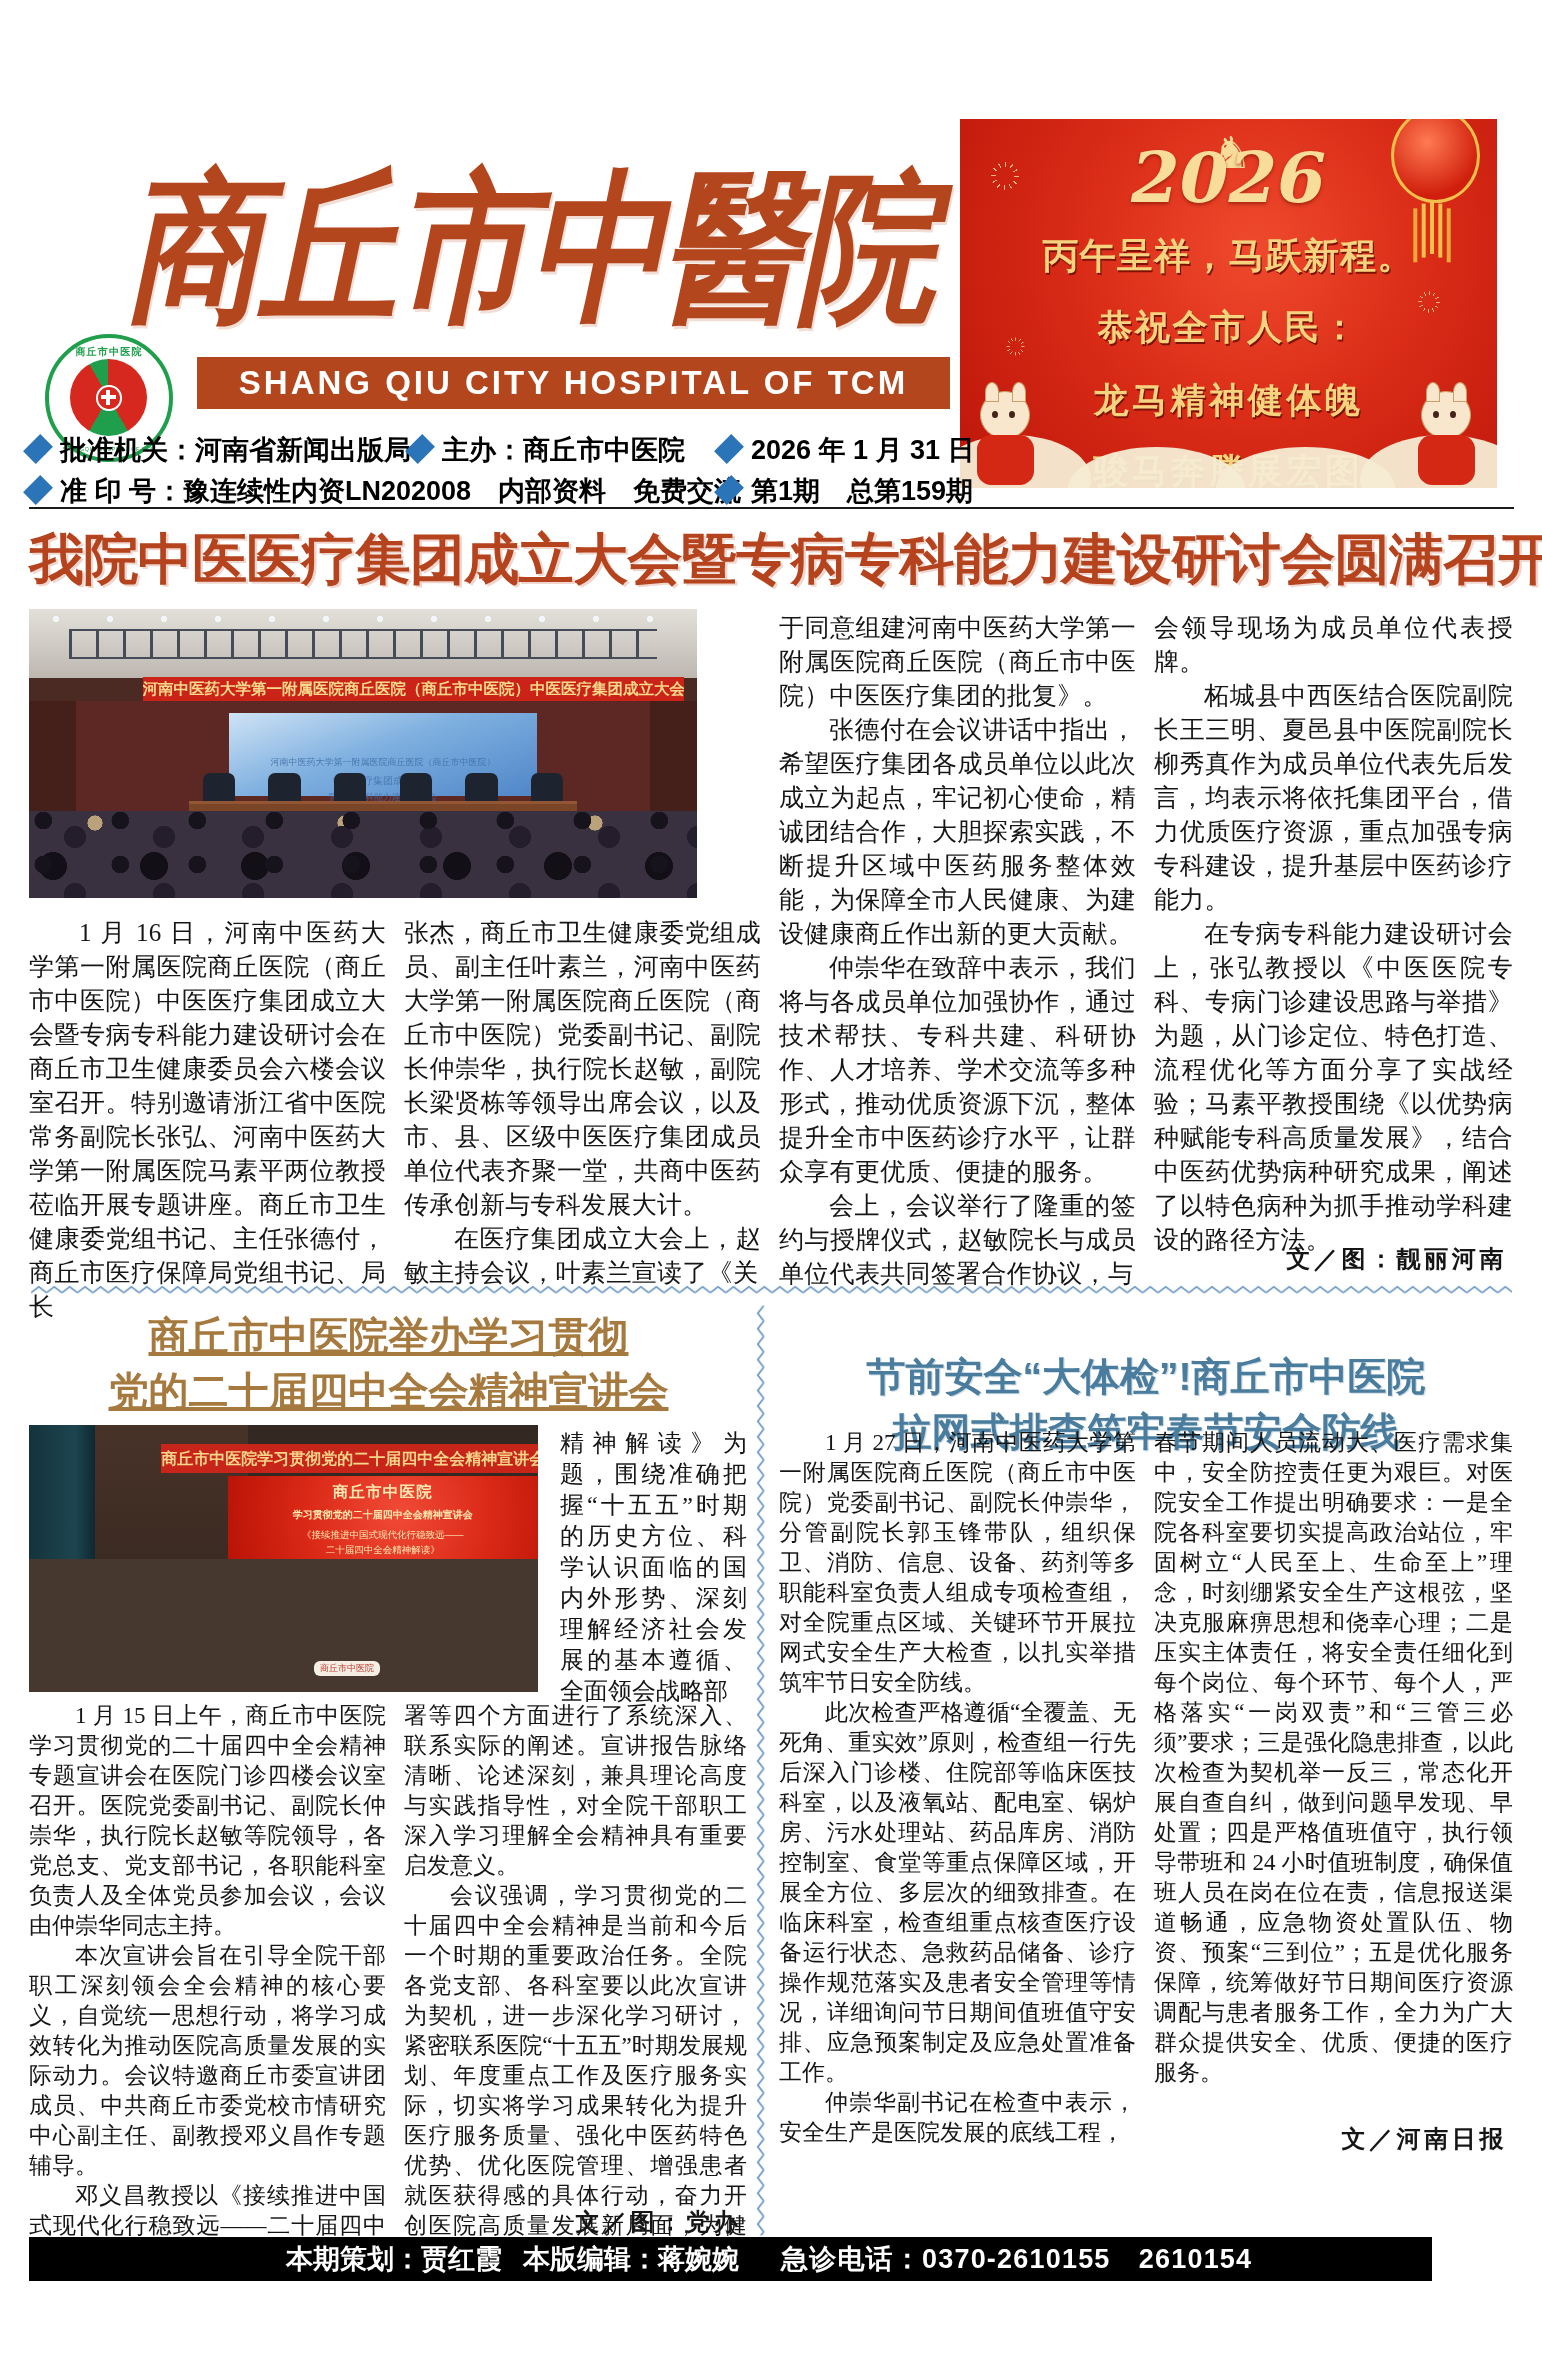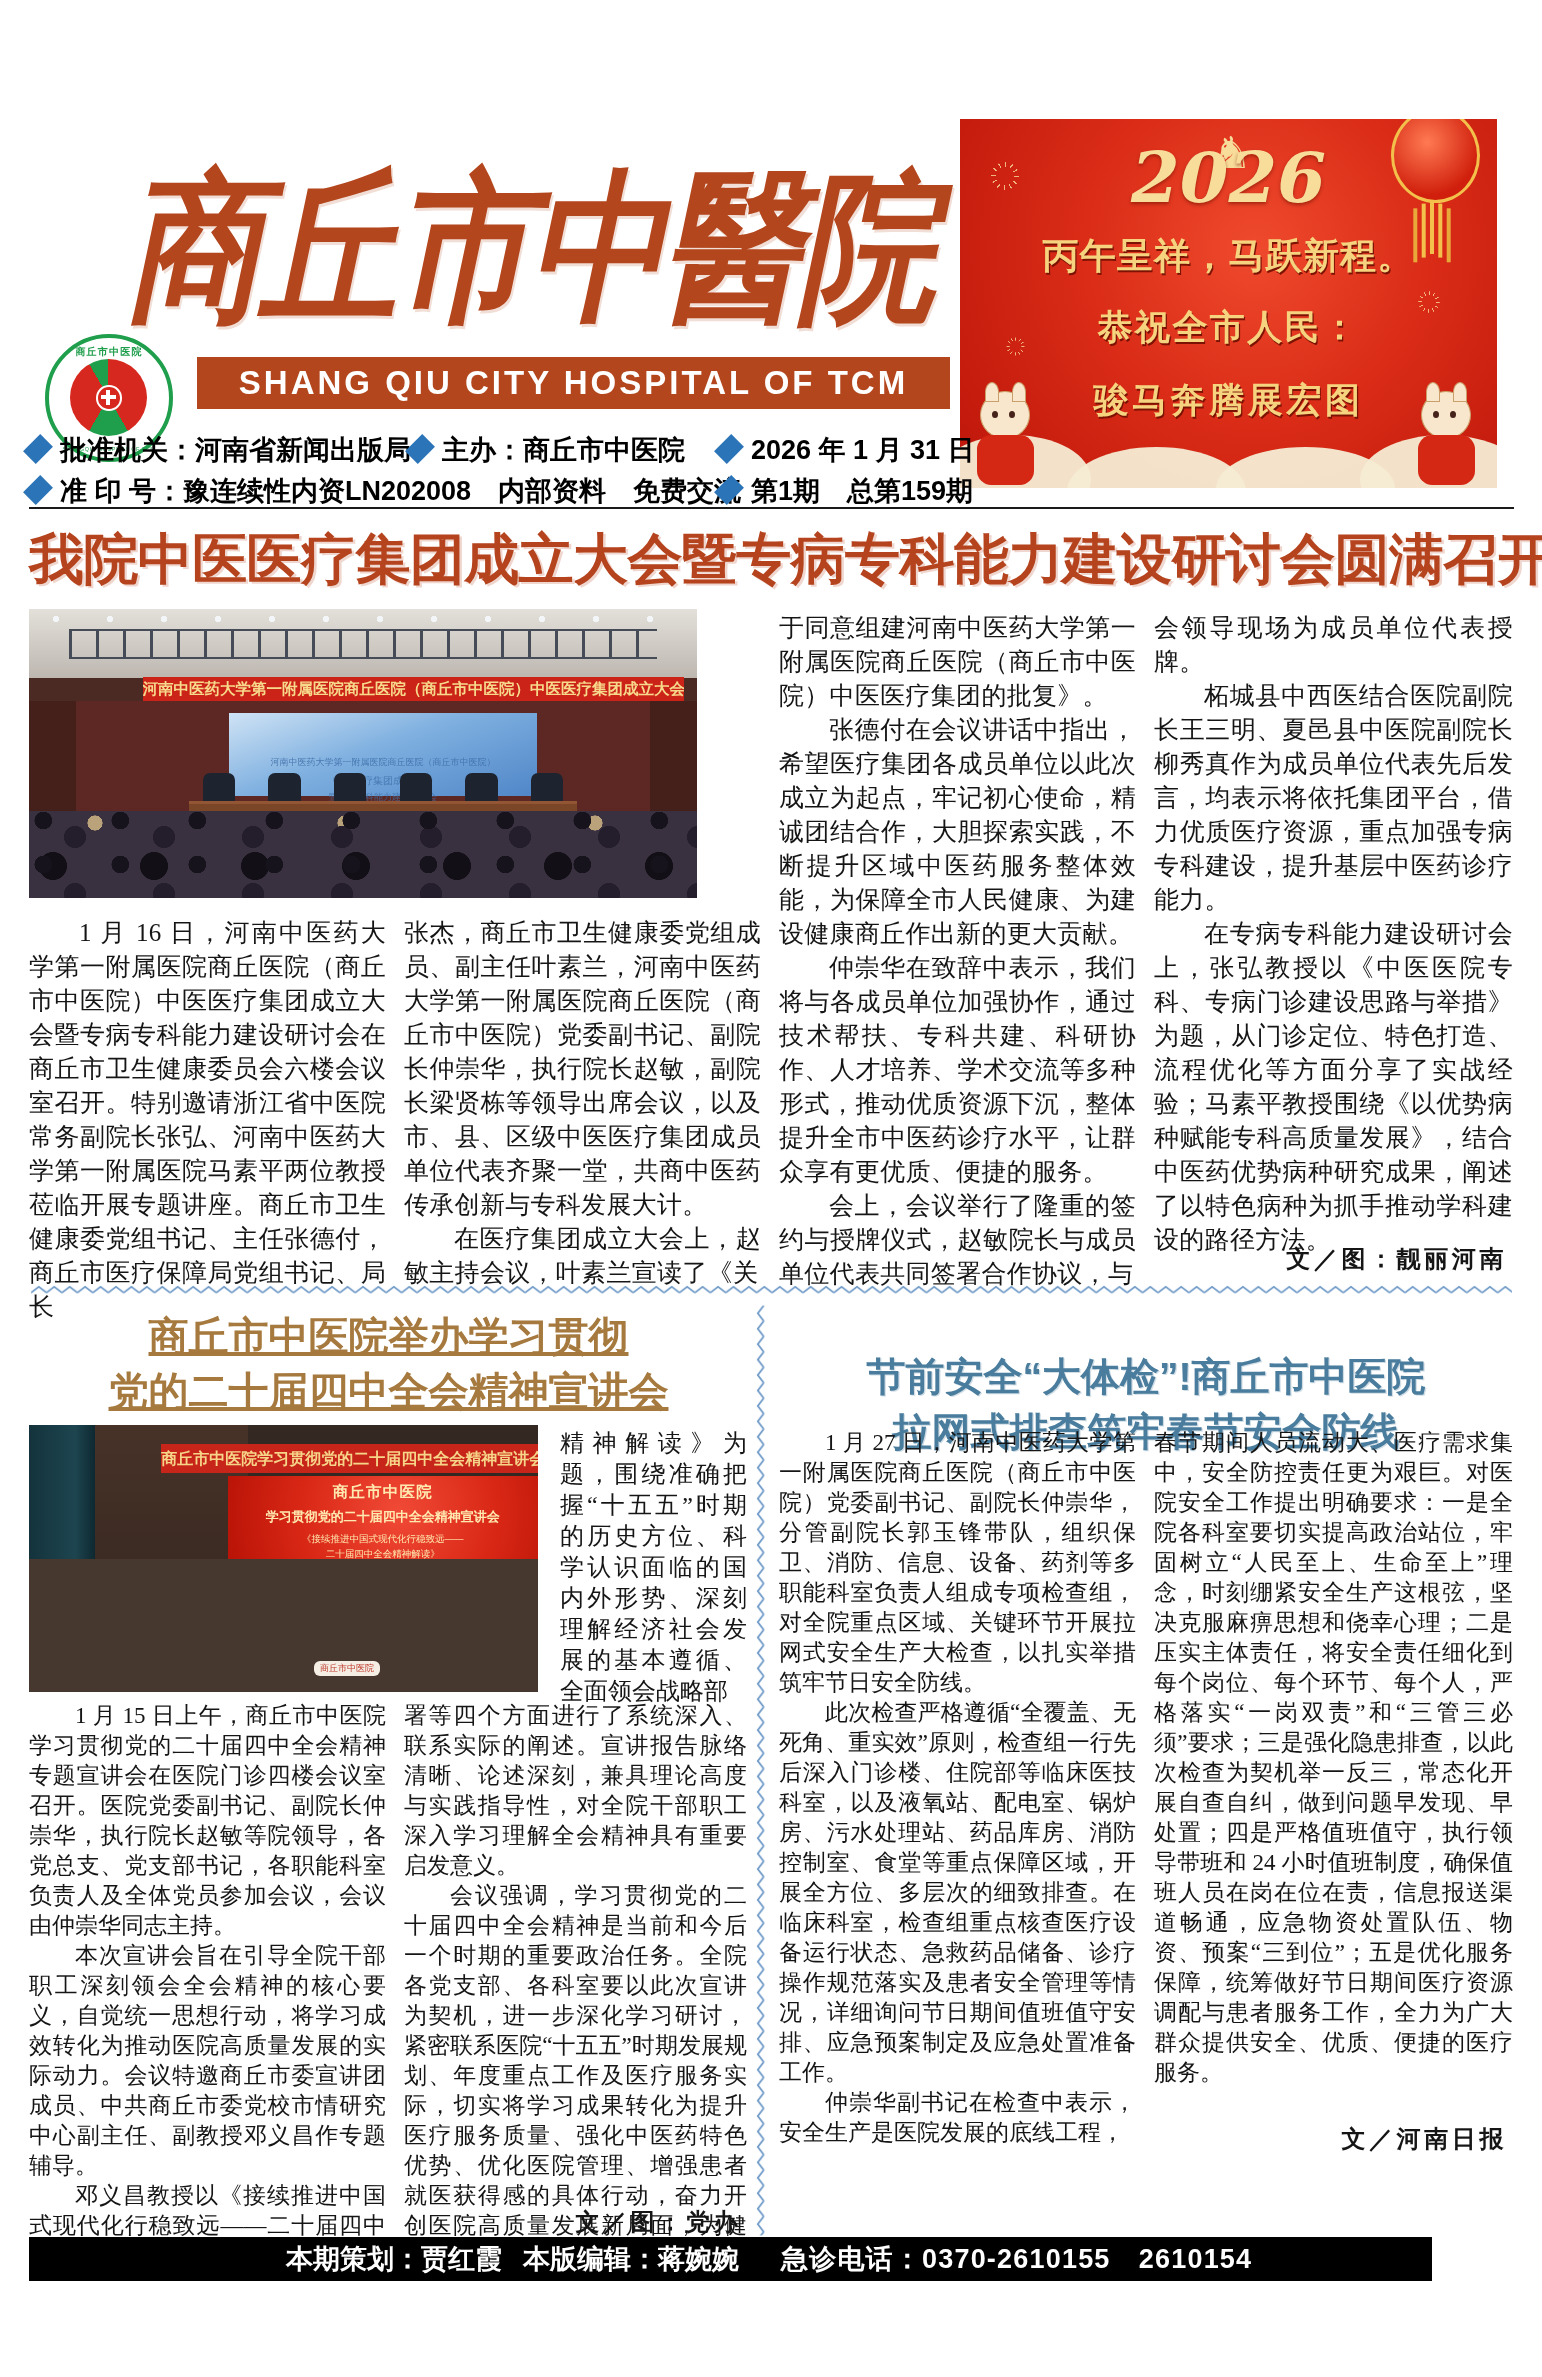--- a/index.html
+++ b/index.html
@@ -112,21 +112,21 @@
   .p2-bg{position:absolute;inset:0;background:#332822;}
   .p2-curtain{position:absolute;left:0;top:0;width:13%;height:62%;background:linear-gradient(90deg,#14333c,#1d4550 70%,#0e2830);}
   .p2-wood{position:absolute;left:13%;top:0;width:30%;height:58%;background:linear-gradient(#473228,#3a2a22);}
   .p2-banner{position:absolute;left:26%;top:7%;width:74%;height:11%;background:#c7251a;
     color:#f6d488;font-family:"Liberation Sans",sans-serif;font-weight:bold;font-size:16px;line-height:29px;
     white-space:nowrap;overflow:hidden;text-align:center;}
   .p2-screen{position:absolute;left:39%;top:19%;width:61%;height:34%;
     background:radial-gradient(circle at 55% 40%,#f04a36 0%,#d92715 55%,#b81307 100%);
     color:#ffe9b0;text-align:center;font-family:"Liberation Sans",sans-serif;font-weight:bold;}
   .p2-screen .t1{font-size:15.5px;margin-top:6px;letter-spacing:1.2px;}
-  .p2-screen .t2{font-size:13px;margin-top:4.8px;}
+  .p2-screen .t2{font-size:10px;margin-top:4.8px;}
   .p2-screen .t3{font-size:9.5px;margin-top:7.1px;font-weight:normal;}
   .p2-screen .t4{font-size:9.5px;margin-top:2.4px;font-weight:normal;}
   .p2-screen .t5{font-size:8.3px;margin-top:6px;font-weight:normal;opacity:.9;}
   .p2-screen .t6{font-size:7.7px;margin-top:2.4px;font-weight:normal;opacity:.85;}
   .p2-audience{position:absolute;left:0;top:50%;width:100%;height:50%;
     background-color:#46382f;
     background-image:
       radial-gradient(ellipse 15.5px 12px at 20px 9.5px,#14101５ 96%,transparent),
       radial-gradient(ellipse 15.5px 12px at 20px 9.5px,#141015 96%,transparent),
       radial-gradient(ellipse 24px 18px at 20px 26px,#ece4d9 96%,transparent),
@@ -179,20 +179,21 @@
   <div class="nygraphic">
     <div class="spark" style="left:24px;top:36px;"></div>
     <div class="spark" style="left:453px;top:167px;width:32px;height:32px;"></div>
     <div class="spark" style="left:42px;top:214px;width:27px;height:27px;"></div>
     <div class="ny-horsehead">♞</div>
     <div class="ny-year">2026</div>
     <div class="lantern"></div>
     <div class="ny-lines">
       <div class="l1">丙午呈祥，马跃新程。</div>
       <div class="l2">恭祝全市人民：</div>
+      <div class="l3">龙马精神健体魄</div>
       <div class="l4">骏马奔腾展宏图</div>
     </div>
     <div class="cloud" style="left:-24px;bottom:-36px;width:155px;height:89px;"></div>
     <div class="cloud" style="left:107px;bottom:-48px;width:179px;height:89px;"></div>
     <div class="cloud" style="left:256px;bottom:-42px;width:179px;height:83px;"></div>
     <div class="cloud" style="right:-30px;bottom:-36px;width:167px;height:89px;"></div>
     <div class="mascot" style="left:9.5px;bottom:-3.6px;">
       <div class="head"></div>
         <div class="eye1"></div>
         <div class="eye2"></div>

